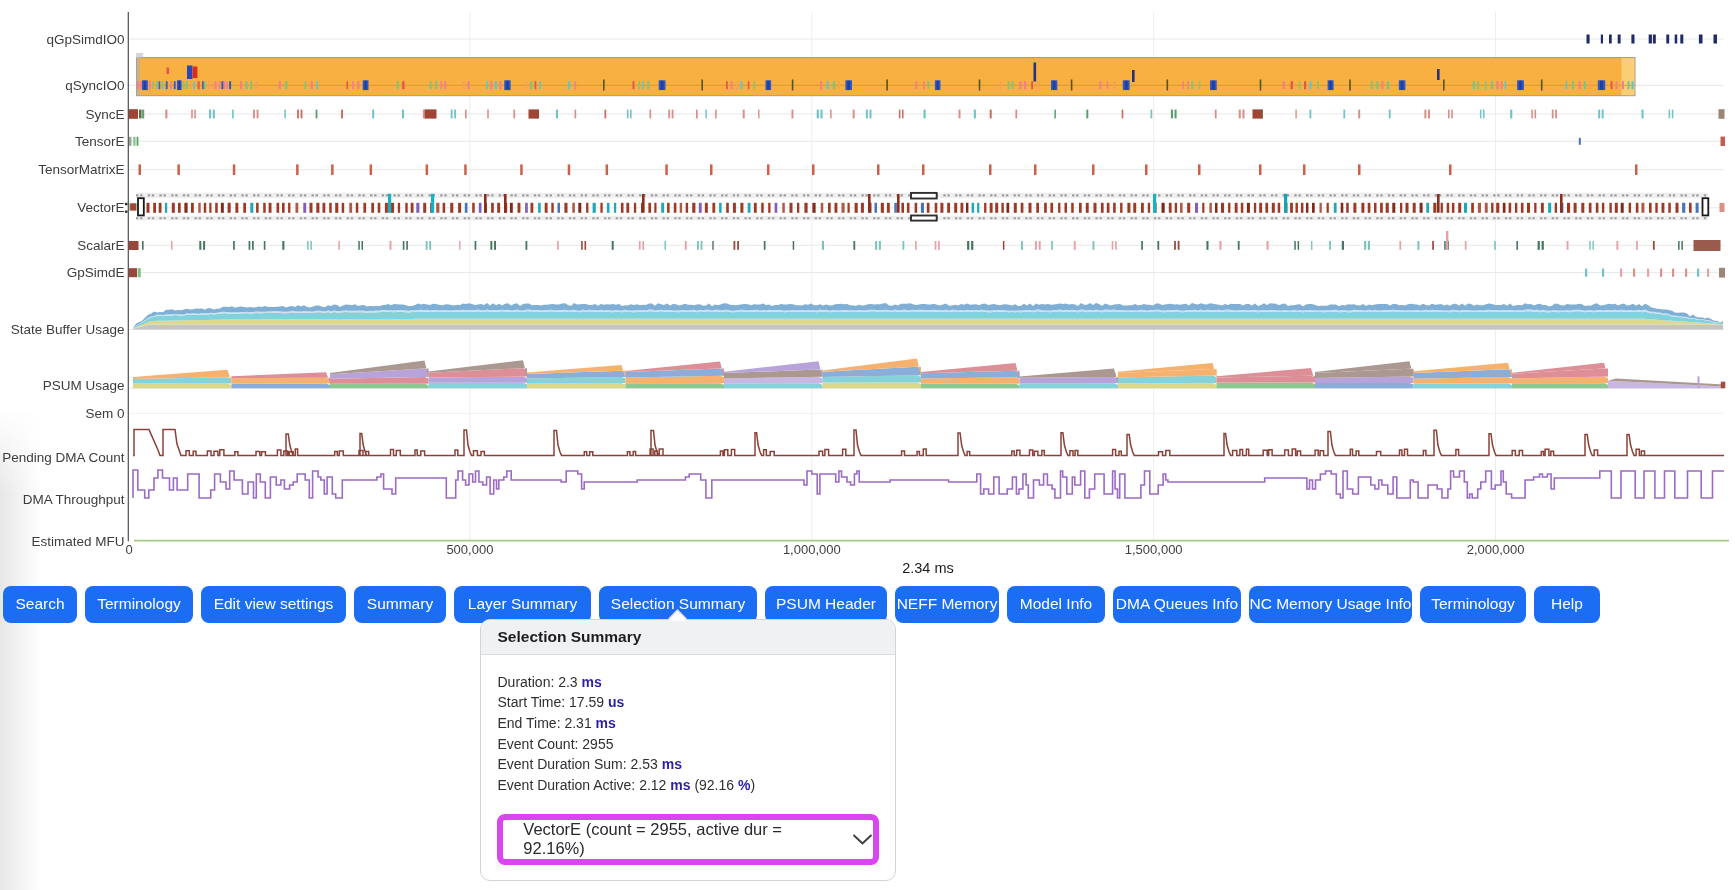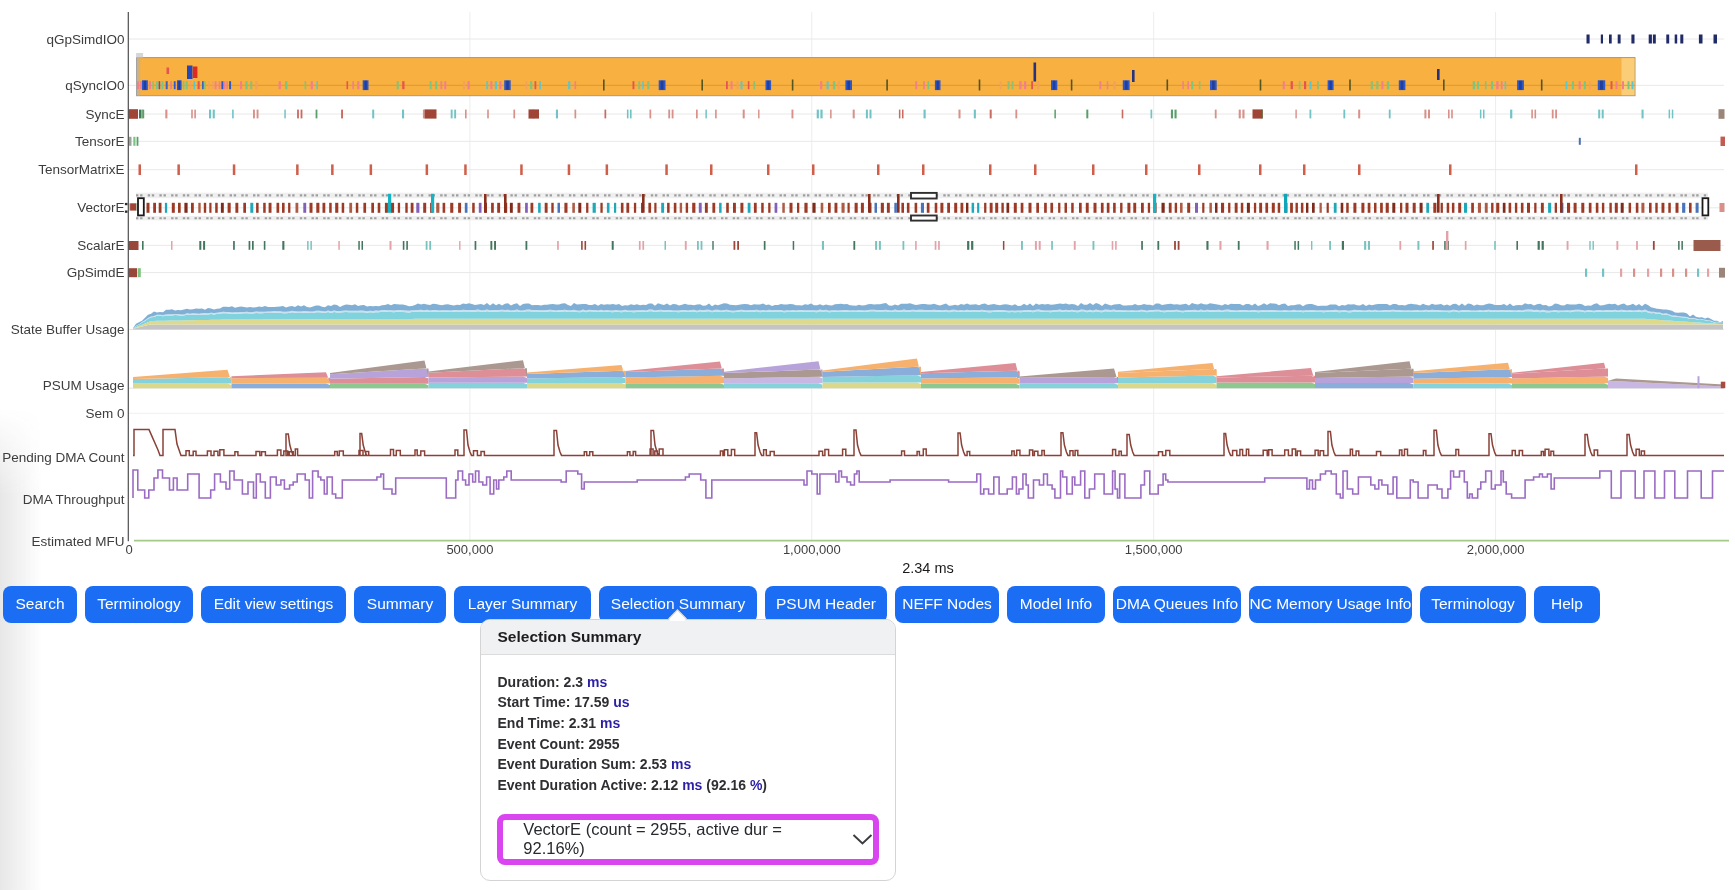--- a/index.html
+++ b/index.html
@@ -8,21 +8,21 @@
   -webkit-mask-image:linear-gradient(to bottom, transparent 0, #000 18%);
   mask-image:linear-gradient(to bottom, transparent 0, #000 18%); }
 #btnrow { position:absolute; left:3px; top:586px; display:flex; gap:8px; }
 .btn { height:36.5px; background:#1B6EF3; border-radius:8px; color:#fff; font-size:15.5px;
   display:flex; align-items:center; justify-content:center; white-space:nowrap; }
 #pop { position:absolute; left:479.5px; top:619px; width:416px; height:261.5px;
   background:#fff; border:1px solid #d4d4d4; border-radius:10px; }
 #pophead { height:34.5px; background:#f0f1f2; border-bottom:1px solid #dcdcdc;
   border-radius:9px 9px 0 0; display:flex; align-items:center; padding-left:17px;
   font-size:15.5px; font-weight:bold; color:#1d1d1f; }
-#popbody { padding:17px 17px 0 17px; font-size:14px; color:#2f2f33; line-height:20.7px;font-weight:bold; }
+#popbody { padding:17px 17px 0 17px; font-size:14px; color:#2f2f33; line-height:20.7px; }
 #popbody b { color:#2B1FA6; }
 #notchwrap { position:absolute; left:661px; top:606.5px; width:32px; height:14px; overflow:hidden; }
 #notch { position:absolute; left:9.5px; top:5px; width:13px; height:13px; background:#fff;
   border-left:1px solid #cfcfcf; border-top:1px solid #cfcfcf; transform:rotate(45deg); }
 #sel { position:absolute; left:497.3px; top:813.5px; width:382px; height:51px;
   border:6px solid #d946ef; border-radius:8px; display:flex; align-items:center;
   padding-left:20px; font-size:16.5px; color:#27292e; background:#fff; }
 #sel svg { margin-left:5px; }
 </style></head>
 <body>
@@ -801,21 +801,21 @@
     </svg></div>
 <div id="lshadow"></div>
 <div id="btnrow">
     <div class="btn" style="width:74px">Search</div>
     <div class="btn" style="width:108px">Terminology</div>
     <div class="btn" style="width:145px">Edit view settings</div>
     <div class="btn" style="width:92px">Summary</div>
     <div class="btn" style="width:137px">Layer Summary</div>
     <div class="btn" style="width:158px">Selection Summary</div>
     <div class="btn" style="width:122px">PSUM Header</div>
-    <div class="btn" style="width:104px">NEFF Nodes</div>
+    <div class="btn" style="width:104px">NEFF Memory</div>
     <div class="btn" style="width:98px">Model Info</div>
     <div class="btn" style="width:128px">DMA Queues Info</div>
     <div class="btn" style="width:163px">NC Memory Usage Info</div>
     <div class="btn" style="width:106px">Terminology</div>
     <div class="btn" style="width:66px">Help</div>
   </div>
 <div id="pop">
   <div id="pophead">Selection Summary</div>
   <div id="popbody">Duration: 2.3 <b>ms</b><br>Start Time: 17.59 <b>us</b><br>End Time: 2.31 <b>ms</b><br>Event Count: 2955<br>Event Duration Sum: 2.53 <b>ms</b><br>Event Duration Active: 2.12 <b>ms</b> (92.16 <b>%</b>)</div>
 </div>

